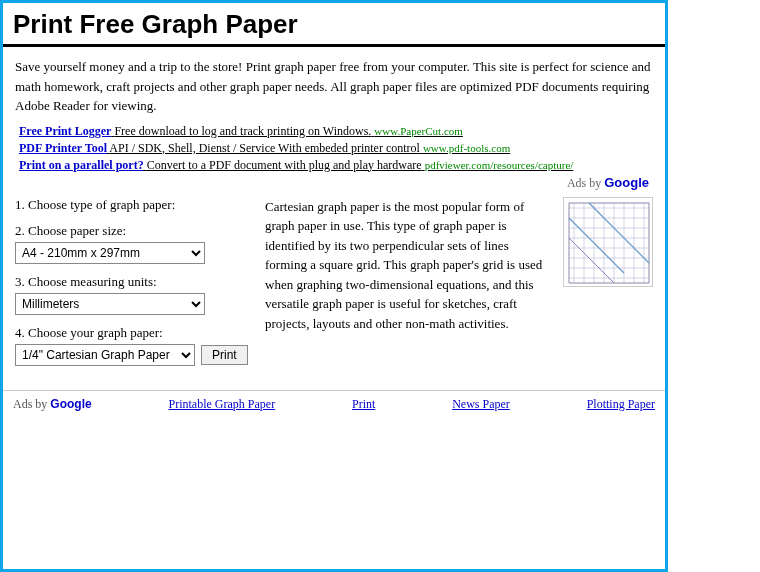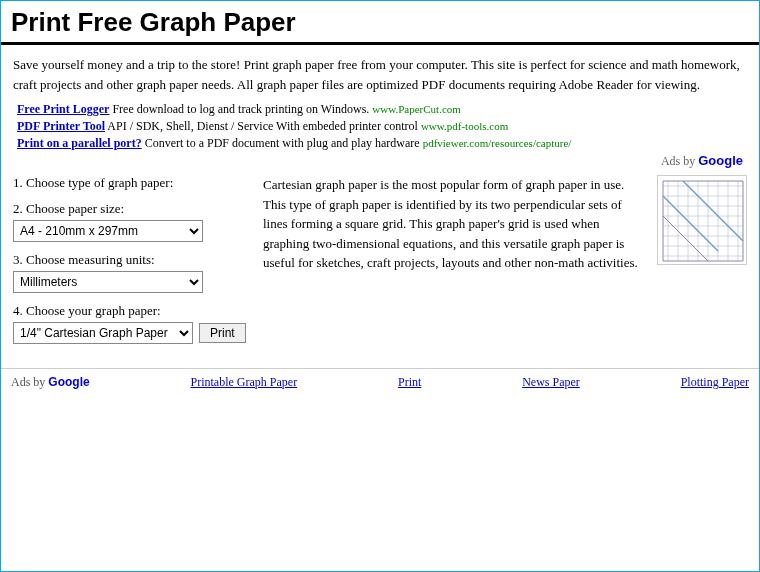--- a/index.html
+++ b/index.html
@@ -5,23 +5,23 @@
     * { margin: 0; padding: 0; box-sizing: border-box; }
     body {
       font-family: Times New Roman, serif;
       font-size: 14px;
       background: #fff;
       color: #000;
       width: 760px;
       min-height: 572px;
     }
     #app {
-      width: 760px;
+      width: 668px;
       min-height: 572px;
-      border: 1px solid #0ea5e9;
+      border: 3px solid #0ea5e9;
       overflow: hidden;
     }
     
     .header {
       padding: 6px 10px 4px 10px;
       border-bottom: 3px solid #000;
     }
     .header h1 {
       font-size: 26px;
       font-weight: bold;
@@ -34,20 +34,21 @@
     .intro-text {
       font-size: 13px;
       line-height: 1.5;
       margin-bottom: 8px;
     }
     .intro-text p {
       margin-bottom: 8px;
     }
     
     .ad-links {
+      text-decoration: underline;
     }
     .ad-link-row {
       font-size: 12px;
       margin-bottom: 2px;
       padding-left: 4px;
     }
     .ad-link-row a {
       color: #00c;
       text-decoration: underline;
       font-weight: bold;

